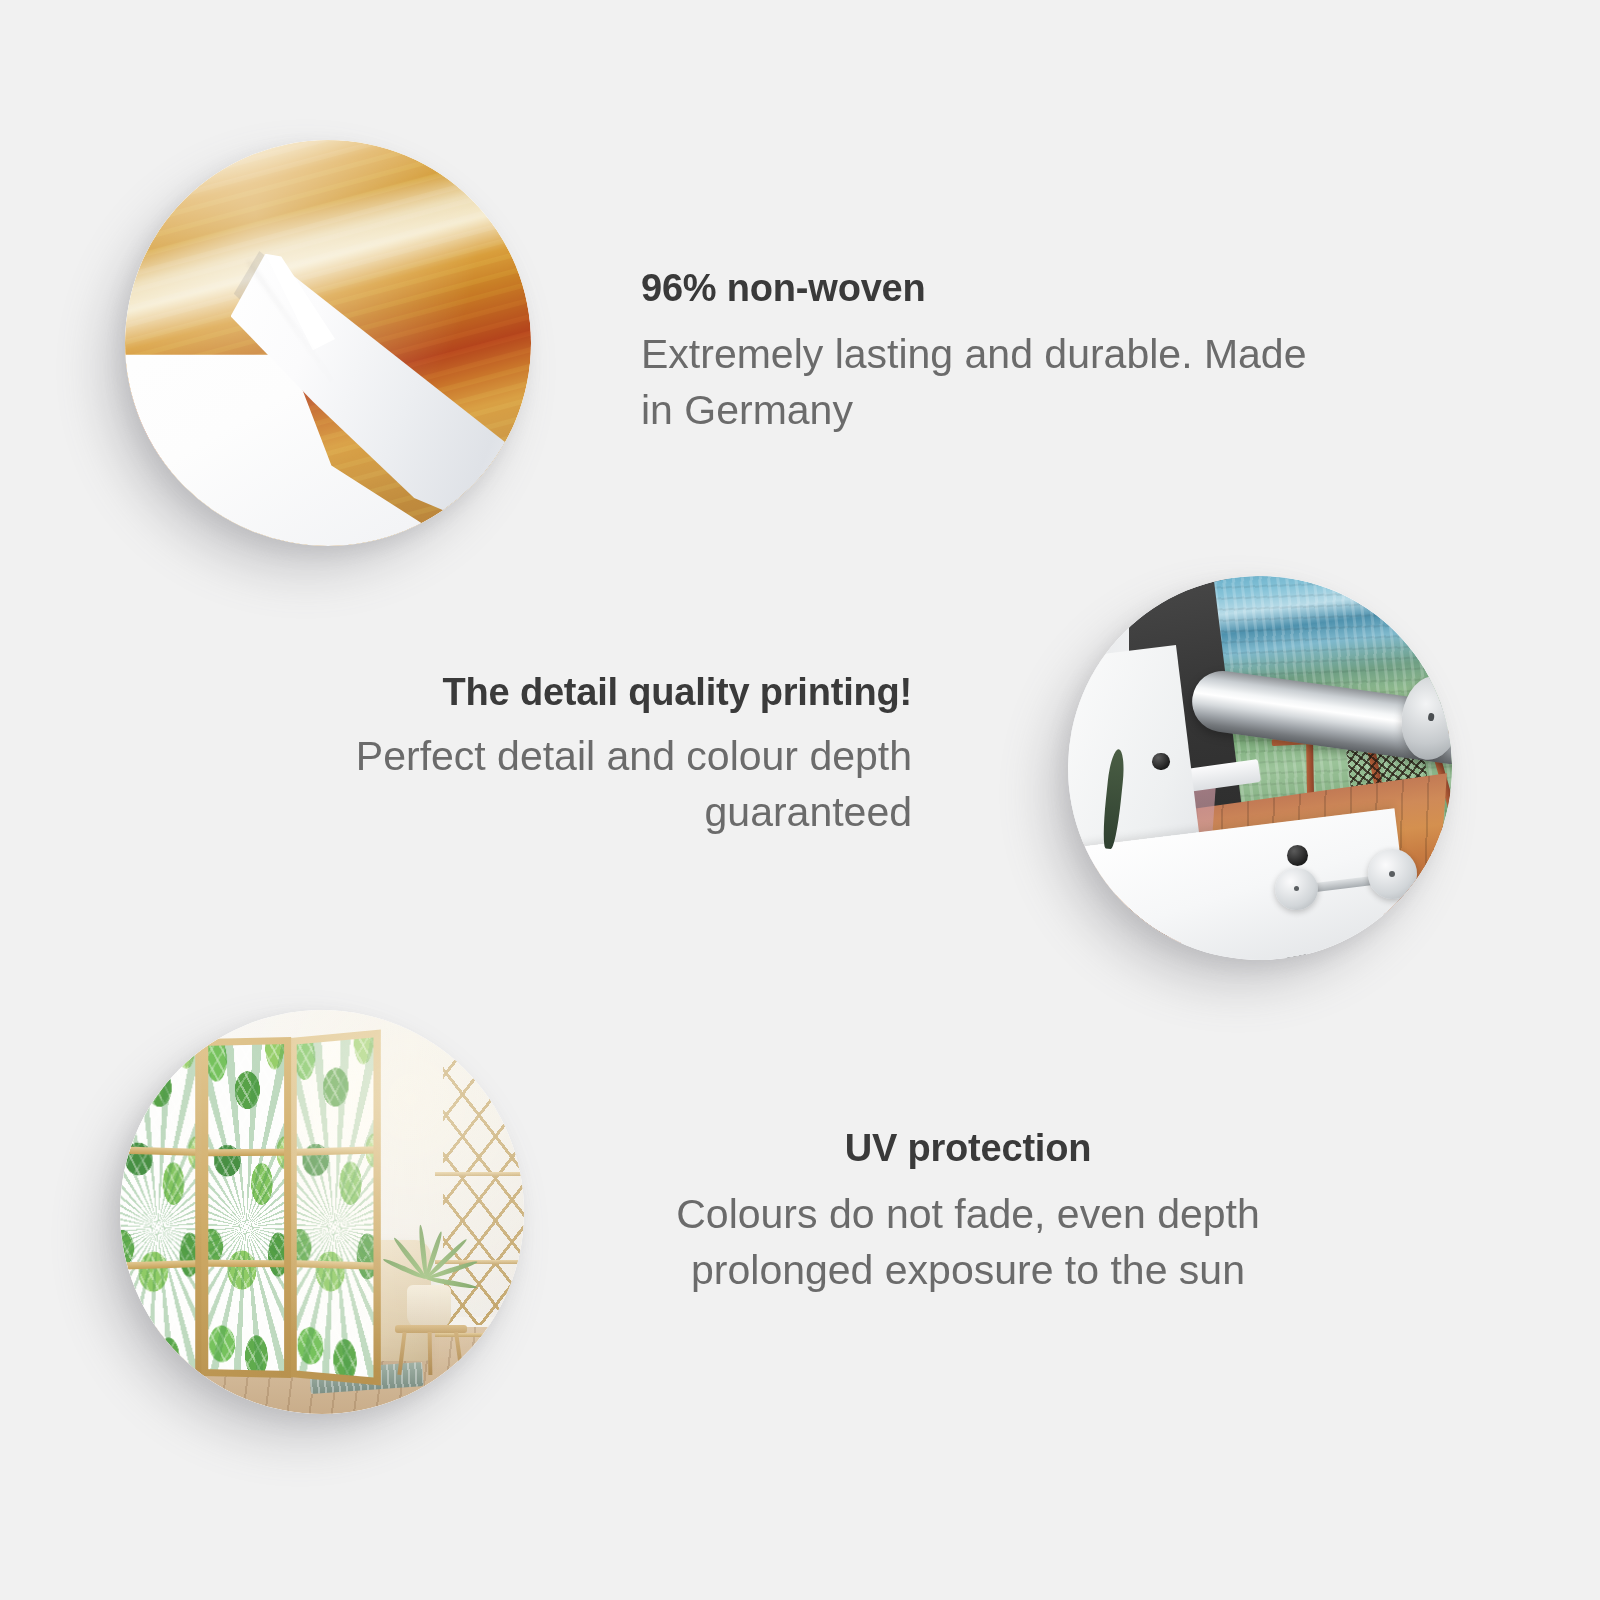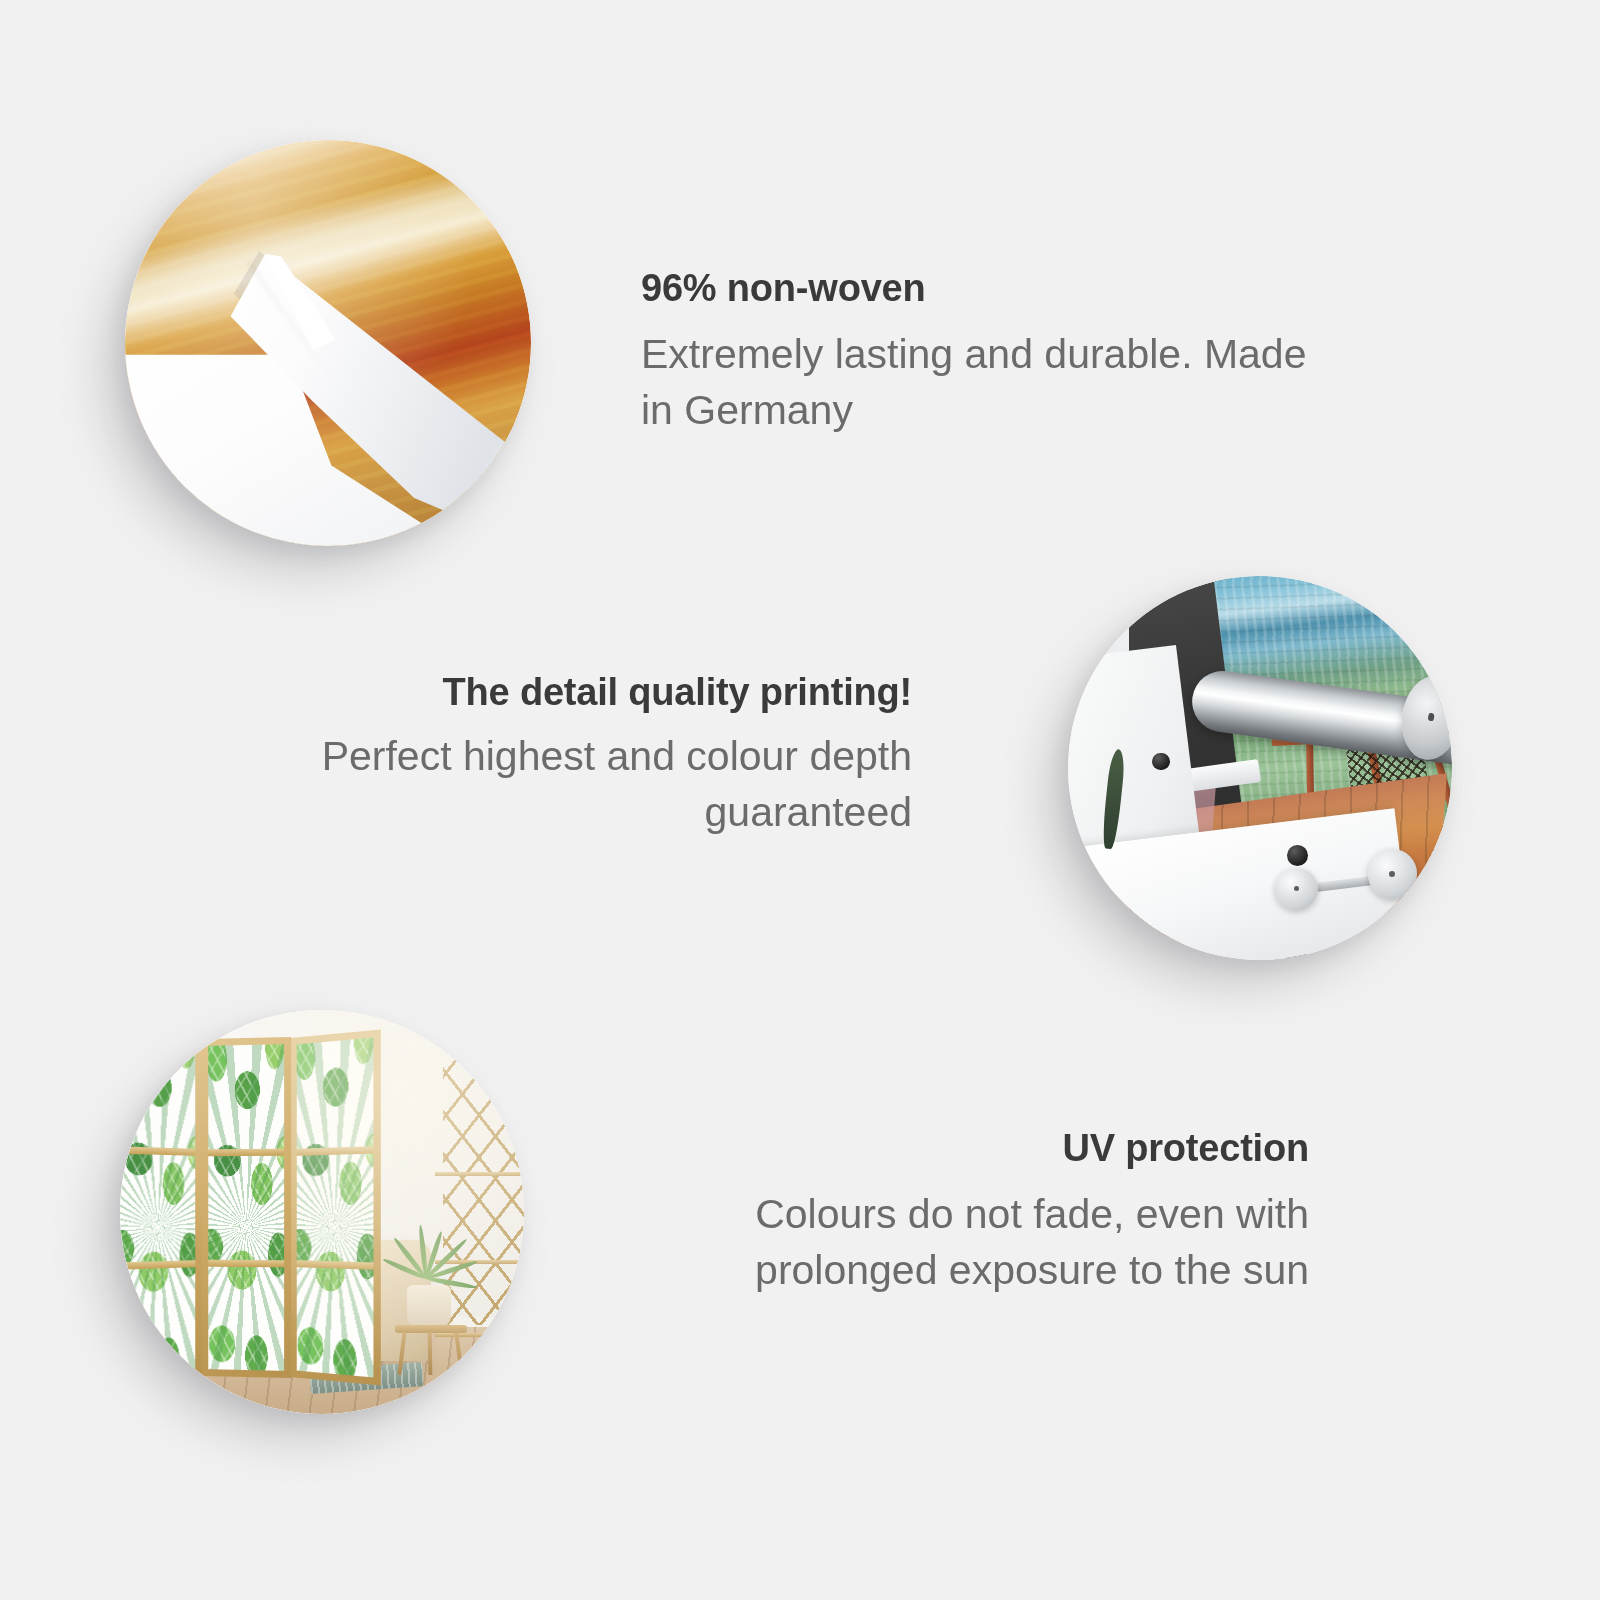--- a/index.html
+++ b/index.html
@@ -339,21 +339,21 @@
     margin:0 0 16px 0;
     font-size:38px;font-weight:bold;color:#3a3a3a;
     letter-spacing:-.2px;line-height:1.1;
   }
   .txt p{
     margin:0;font-size:41px;color:#6b6b6b;line-height:1.38;font-weight:normal;
   }
   #text-nonwoven{left:641px;top:268px;width:680px;text-align:left;}
   #text-printing{left:300px;top:672px;width:612px;text-align:right;}
   #text-printing h2{margin-bottom:14px;}
-  #text-uv{left:669px;top:1128px;width:640px;text-align:right;}
+  #text-uv{left:648px;top:1128px;width:640px;text-align:center;}
 </style>
 </head>
 <body>
 
 <div class="stage">
 
   <div class="photo-circle" id="circle-nonwoven">
     <div class="photo-inner">
       <div class="nw-base"></div>
       <div class="nw-stripes"></div>
@@ -400,21 +400,21 @@
       <div class="pr-wheel w1"></div>
       <div class="pr-wheel w2"></div>
       <div class="pr-knob k1"></div>
       <div class="pr-knob k2"></div>
       <div class="pr-leaf"></div>
     </div>
   </div>
 
   <div class="txt" id="text-printing">
     <h2>The detail quality printing!</h2>
-    <p>Perfect highest and colour depth guaranteed</p>
+    <p>Perfect detail and colour depth guaranteed</p>
   </div>
 
   <div class="photo-circle" id="circle-uv">
     <div class="photo-inner">
       <div class="uv-room"></div>
       <div class="uv-wall"></div>
       <div class="uv-floor"></div>
       <div class="uv-skirt"></div>
 
       <div class="uv-shelf"></div>
@@ -458,16 +458,16 @@
           <div class="uv-cross c1"></div>
           <div class="uv-cross c2"></div>
         </div>
       </div>
       <div class="uv-sun"></div>
     </div>
   </div>
 
   <div class="txt" id="text-uv">
     <h2>UV protection</h2>
-    <p>Colours do not fade, even with prolonged exposure to the sun</p>
+    <p>Colours do not fade, even depth prolonged exposure to the sun</p>
   </div>
 
 </div>
 
 </body></html>

